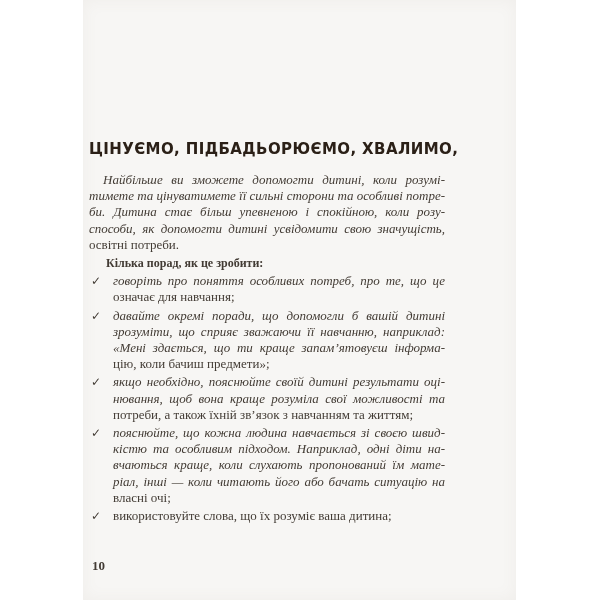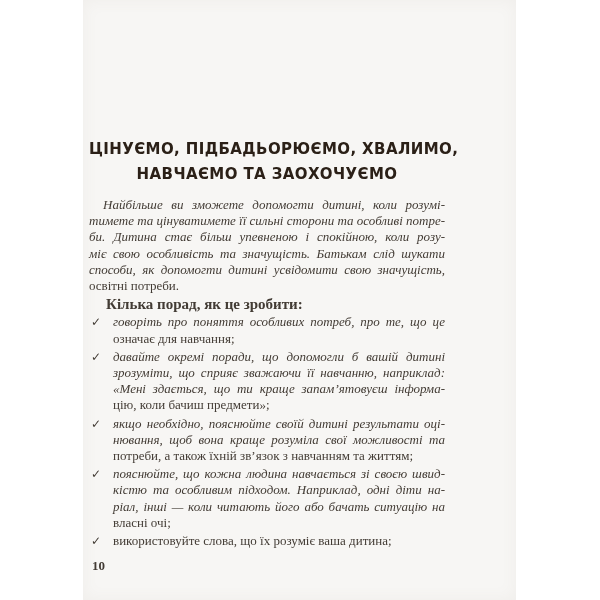--- a/index.html
+++ b/index.html
@@ -55,21 +55,21 @@
     text-align: justify;
     text-align-last: justify;
     font-style: italic;
   }
   .intro { margin-top: 10px; }
   .intro .tline:first-child { text-indent: 14px; }
   .tips-heading {
     margin-top: 2px;
     font-weight: bold;
     text-indent: 17px;
-    font-size: 15px;
+    font-size: 12px;
     line-height: 16.2px;
     color: var(--text-color, #423b34);
   }
   .tips { margin-top: 2px; }
   .tip {
     display: grid;
     grid-template-columns: 24px 1fr;
     margin-top: 2px;
   }
   .chk {
@@ -89,27 +89,25 @@
   }
 </style>
 </head>
 <body>
 
 <div class="canvas">
   <div class="paper">
     <div class="content">
       <h1 class="title">
           <div class="tline">ЦІНУЄМО, ПІДБАДЬОРЮЄМО, ХВАЛИМО,</div>
-          <div class="tline">НАВЧАЄМО ТА ЗАОХОЧУЄМО</div>
         </h1>
       <div class="intro body-text">
           <div class="tline just">Найбільше ви зможете допомогти дитині, коли розумі-</div>
           <div class="tline just">тимете та цінуватимете її сильні сторони та особливі потре-</div>
           <div class="tline just">би. Дитина стає більш упевненою і спокійною, коли розу-</div>
-          <div class="tline just">міє свою особливість та значущість. Батькам слід шукати</div>
           <div class="tline just">способи, як допомогти дитині усвідомити свою значущість,</div>
           <div class="tline">освітні потреби.</div>
         </div>
       <div class="tips-heading">Кілька порад, як це зробити:</div>
       <div class="tips body-text">
           <div class="tip">
             <span class="chk">✓</span>
             <div class="tip-text">
               <div class="tline just">говоріть про поняття особливих потреб, про те, що це</div>
               <div class="tline">означає для навчання;</div>
@@ -130,20 +128,21 @@
               <div class="tline just">якщо необхідно, пояснюйте своїй дитині результати оці-</div>
               <div class="tline just">нювання, щоб вона краще розуміла свої можливості та</div>
               <div class="tline">потреби, а також їхній зв’язок з навчанням та життям;</div>
             </div>
           </div>
           <div class="tip">
             <span class="chk">✓</span>
             <div class="tip-text">
               <div class="tline just">пояснюйте, що кожна людина навчається зі своєю швид-</div>
               <div class="tline just">кістю та особливим підходом. Наприклад, одні діти на-</div>
+              <div class="tline just">вчаються краще, коли слухають пропонований їм мате-</div>
               <div class="tline just">ріал, інші — коли читають його або бачать ситуацію на</div>
               <div class="tline">власні очі;</div>
             </div>
           </div>
           <div class="tip">
             <span class="chk">✓</span>
             <div class="tip-text">
               <div class="tline">використовуйте слова, що їх розуміє ваша дитина;</div>
             </div>
           </div>

